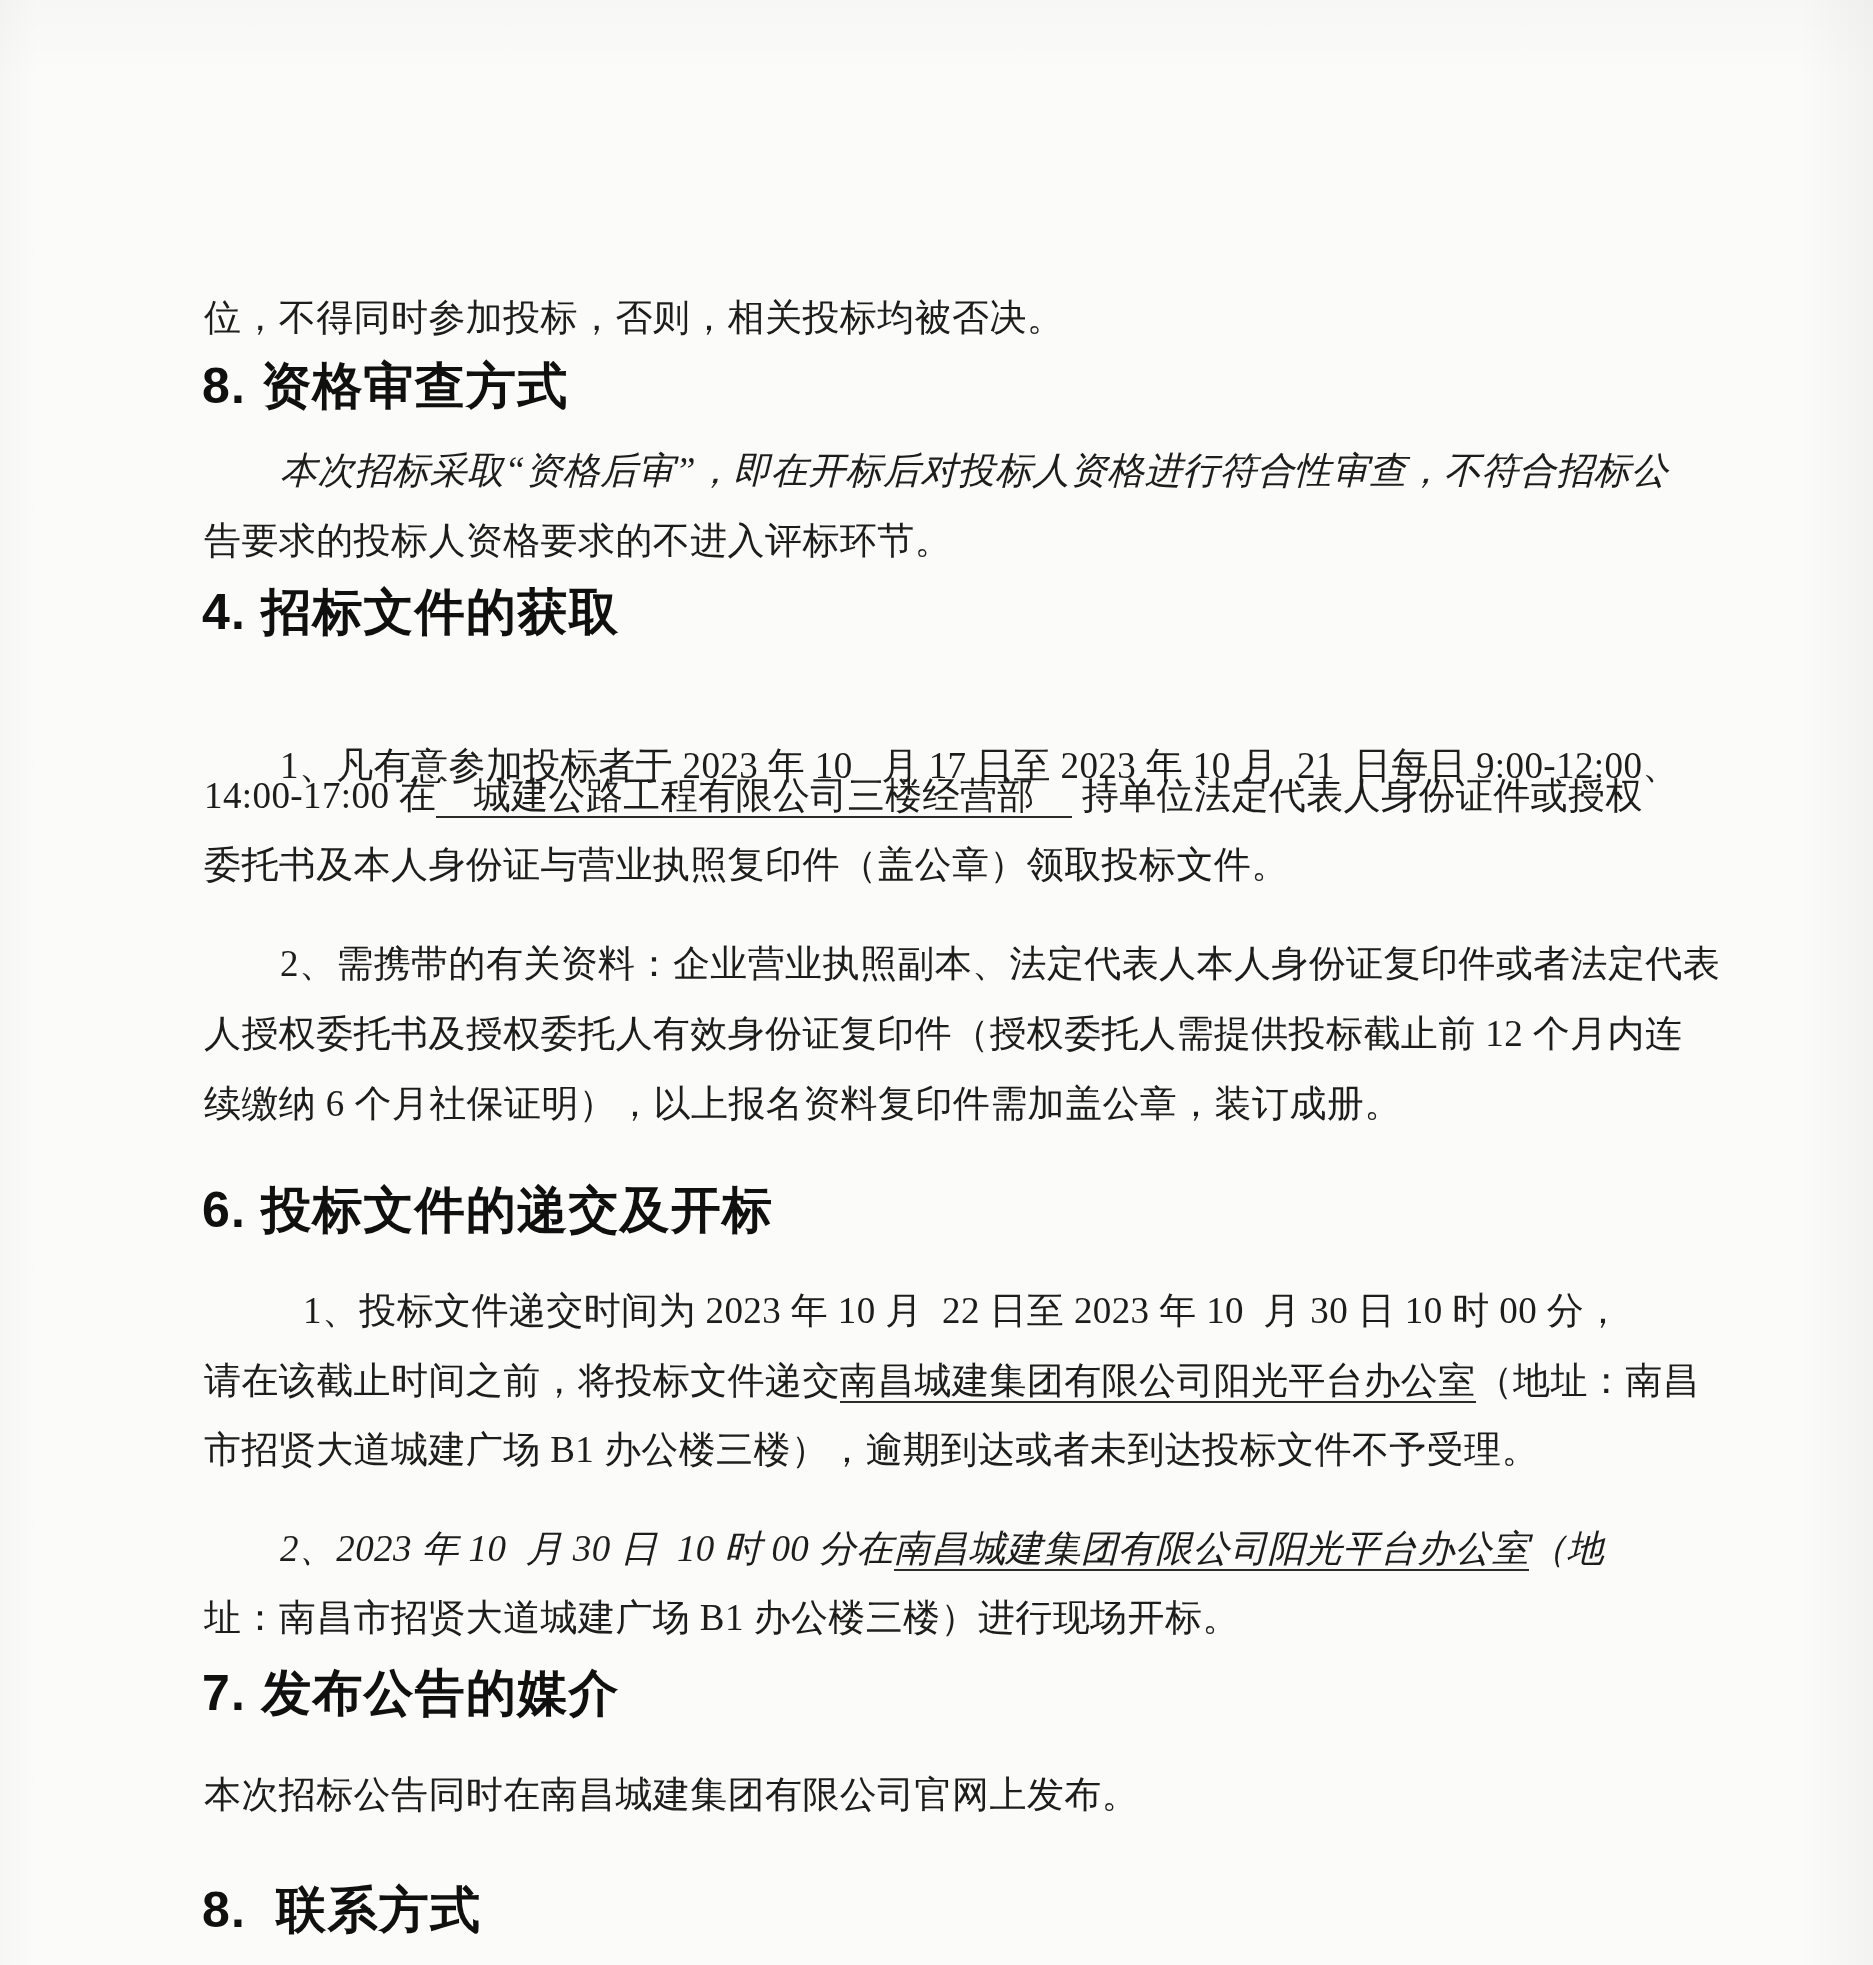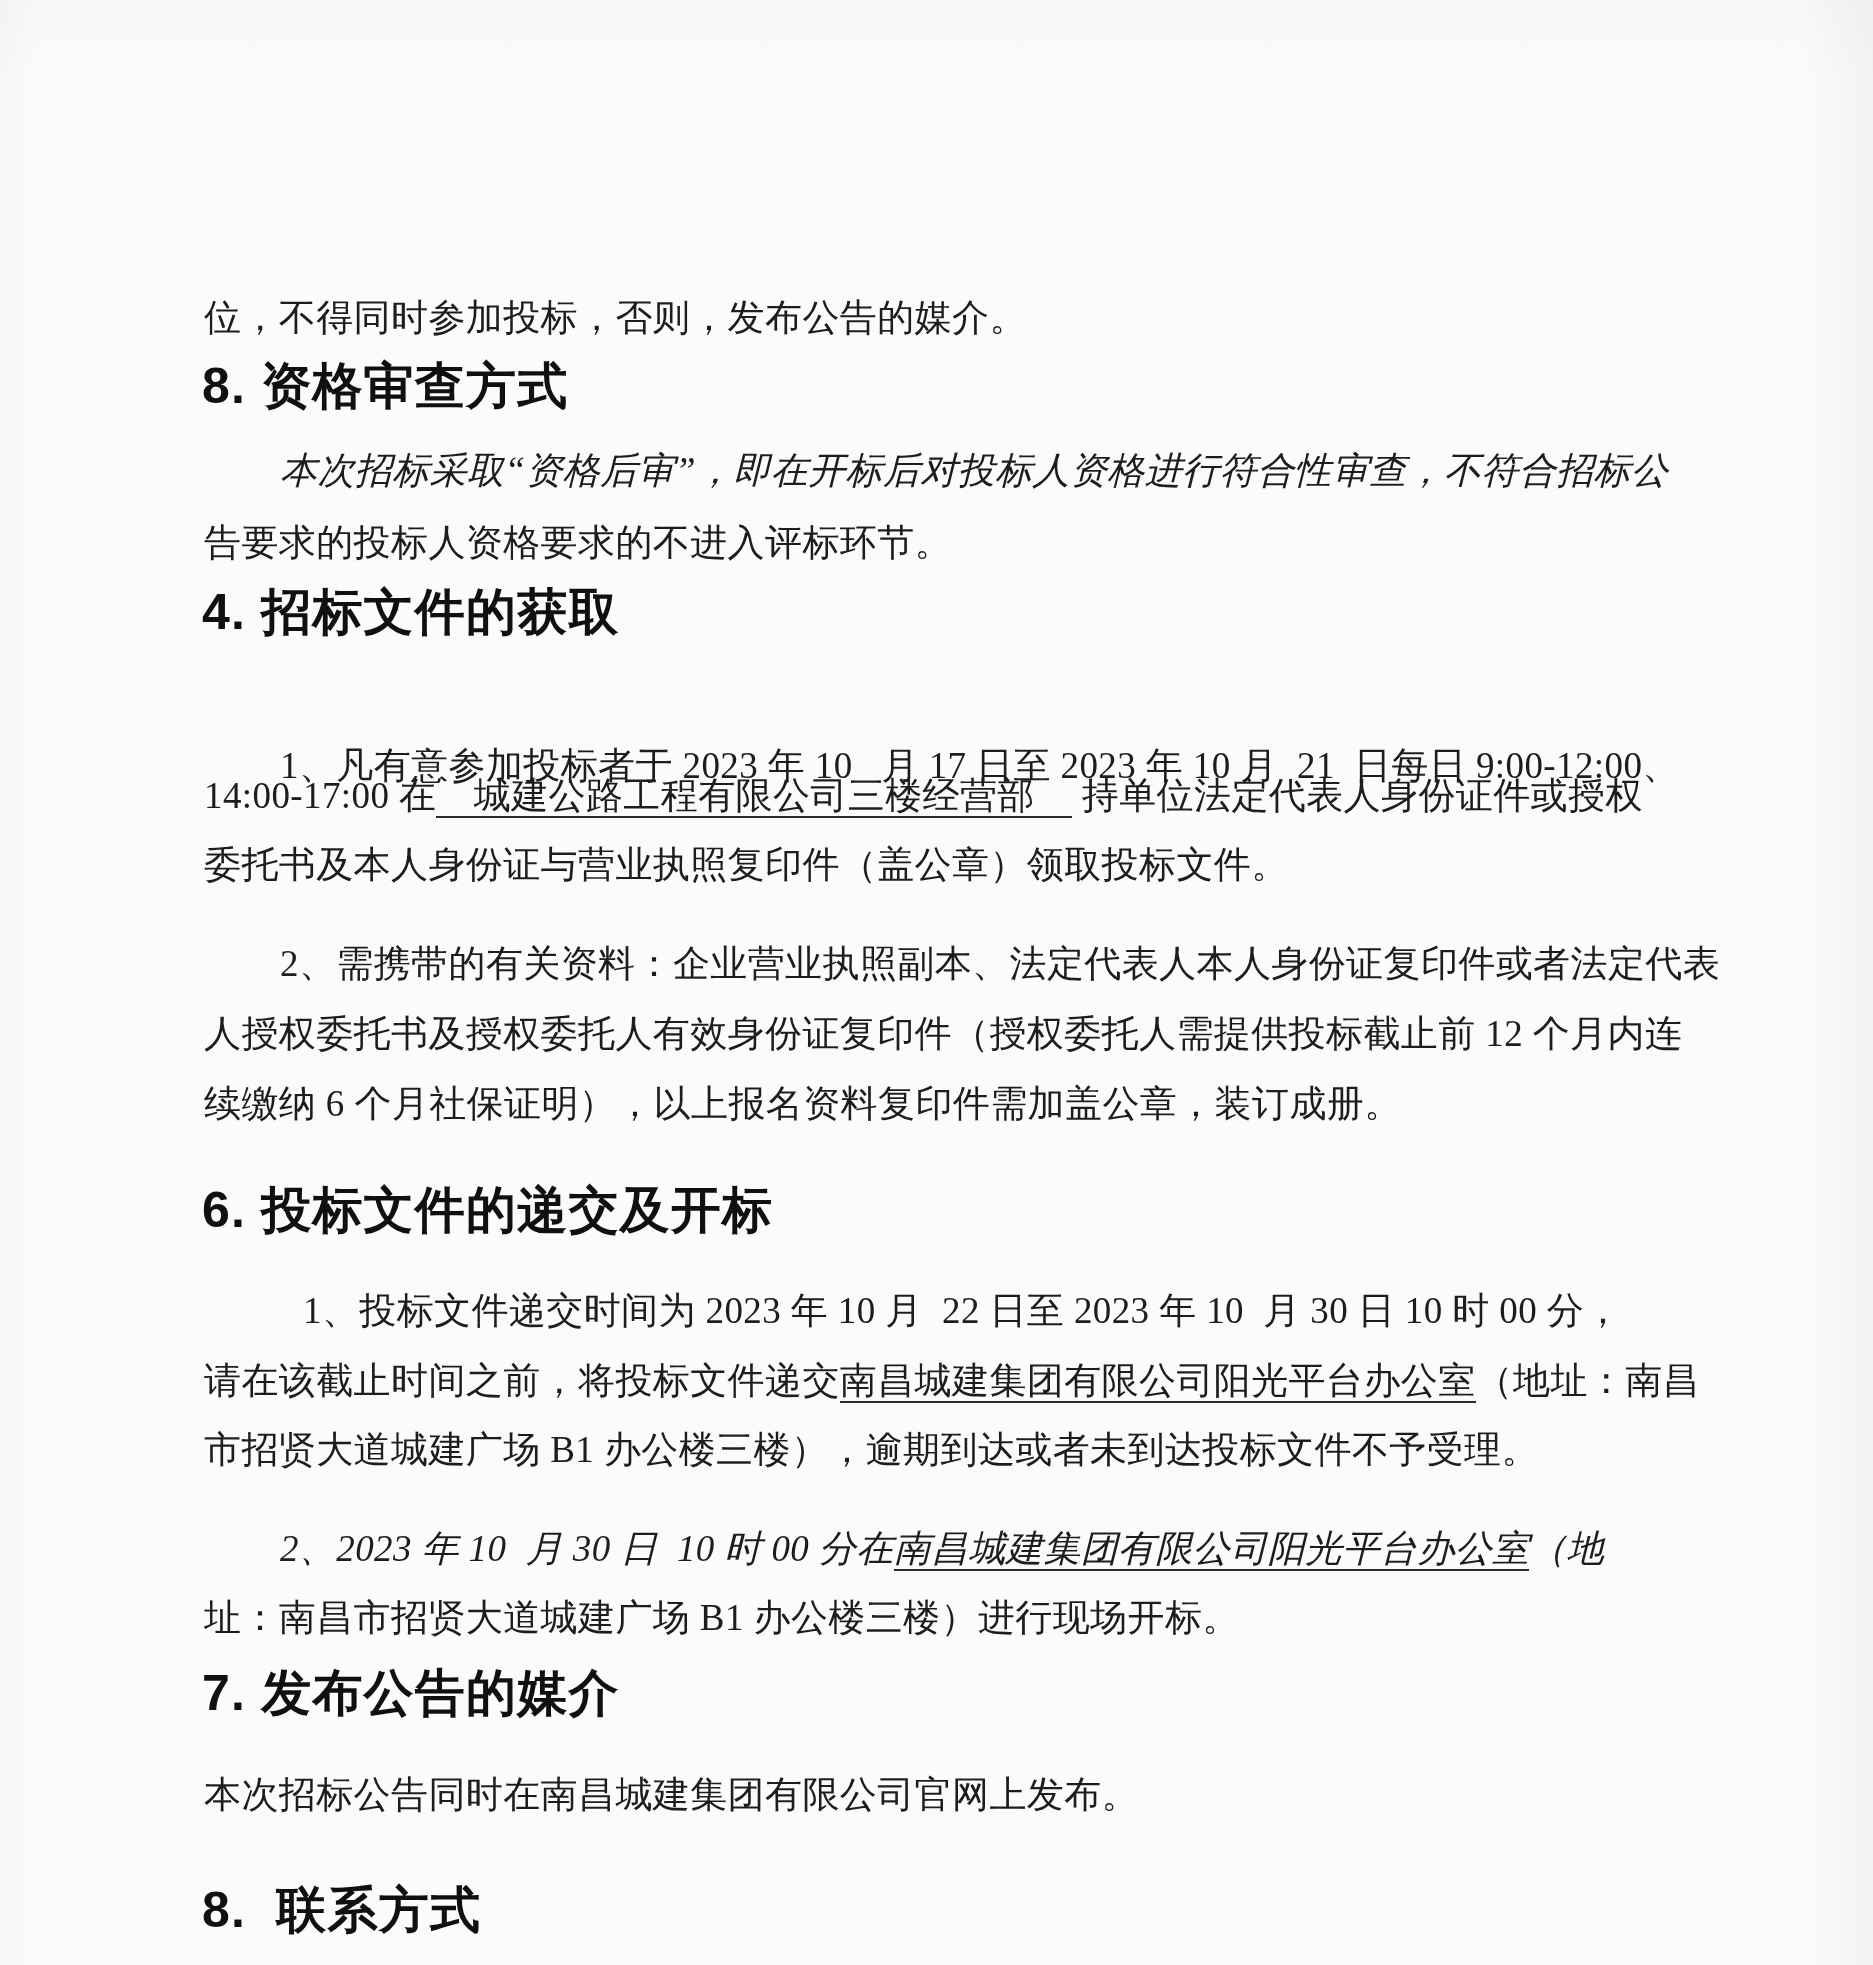--- a/index.html
+++ b/index.html
@@ -31,24 +31,24 @@
   .line.indent{left:280px;}
   .line.indent2{left:303px;}
   .u{border-bottom:2.8px solid #2b2b2b;padding-bottom:0;}
 </style>
 </head>
 <body>
 
 <div class="page">
 
   <div id="doc-lines">
-      <div class="line body" style="top: 296px;"><span>位，不得同时参加投标，否则，发布公告的媒介。</span></div>
+      <div class="line body" style="top: 296px;"><span>位，不得同时参加投标，否则，相关投标均被否决。</span></div>
       <div class="line heading" style="top: 356px;"><span>8. 资格审查方式</span></div>
       <div class="line body indent" style="top: 449px; font-style: italic;"><span>本次招标采取“资格后审”，即在开标后对投标人资格进行符合性审查，不符合招标公</span></div>
-      <div class="line body" style="top: 521px;"><span>告要求的投标人资格要求的不进入评标环节。</span></div>
+      <div class="line body" style="top: 521px; font-family: Liberation Mono, monospace;"><span>告要求的投标人资格要求的不进入评标环节。</span></div>
       <div class="line heading" style="top: 582px; text-align: center;"><span>4. 招标文件的获取</span></div>
       <div class="line body indent" style="top: 704px; margin-top: 40px;"><span>1、凡有意参加投标者于 2023 年 10   月 17 日至 2023 年 10 月  21  日每日 9:00-12:00、</span></div>
       <div class="line body" style="top: 774px;"><span>14:00-17:00 在</span><span class="u">　城建公路工程有限公司三楼经营部　</span><span> 持单位法定代表人身份证件或授权</span></div>
       <div class="line body" style="top: 843px;"><span>委托书及本人身份证与营业执照复印件（盖公章）领取投标文件。</span></div>
       <div class="line body indent" style="top: 942px;"><span>2、需携带的有关资料：企业营业执照副本、法定代表人本人身份证复印件或者法定代表</span></div>
       <div class="line body" style="top: 1012px;"><span>人授权委托书及授权委托人有效身份证复印件（授权委托人需提供投标截止前 12 个月内连</span></div>
       <div class="line body" style="top: 1082px;"><span>续缴纳 6 个月社保证明），以上报名资料复印件需加盖公章，装订成册。</span></div>
       <div class="line heading" style="top: 1180px;"><span>6. 投标文件的递交及开标</span></div>
       <div class="line body indent2" style="top: 1289px;"><span>1、投标文件递交时间为 2023 年 10 月  22 日至 2023 年 10  月 30 日 10 时 00 分，</span></div>
       <div class="line body" style="top: 1359px;"><span>请在该截止时间之前，将投标文件递交</span><span class="u">南昌城建集团有限公司阳光平台办公室</span><span>（地址：南昌</span></div>

